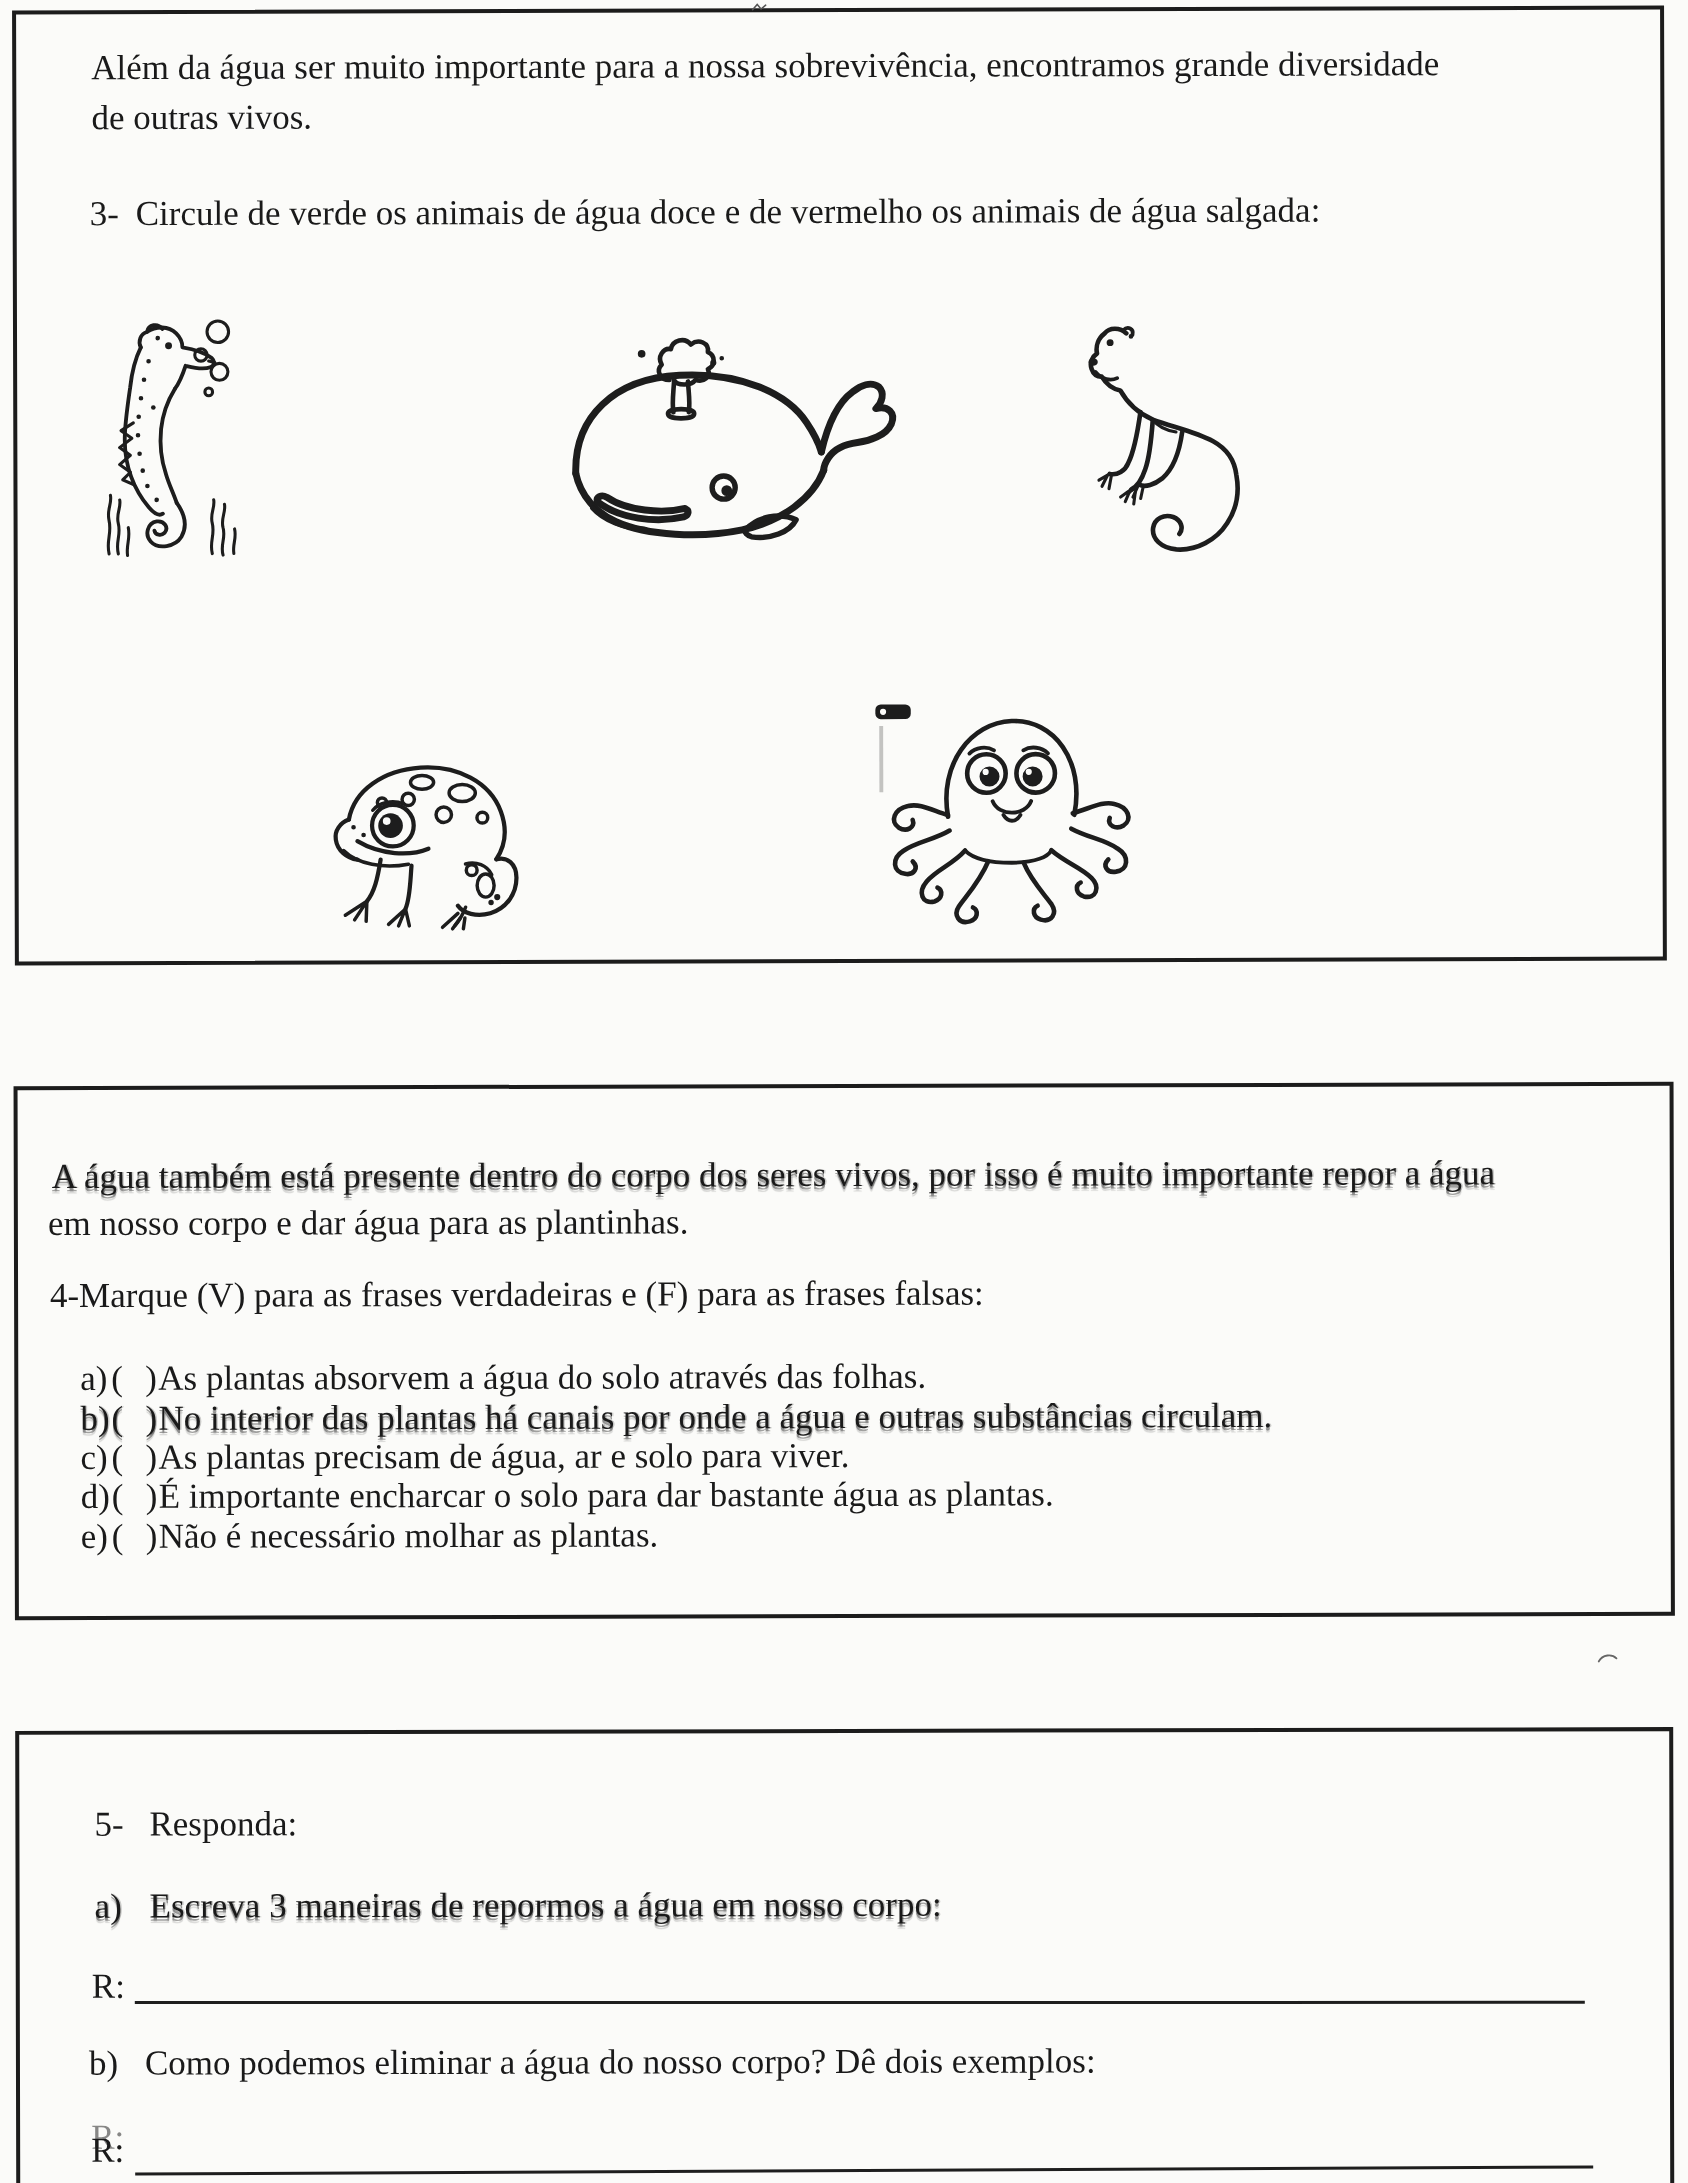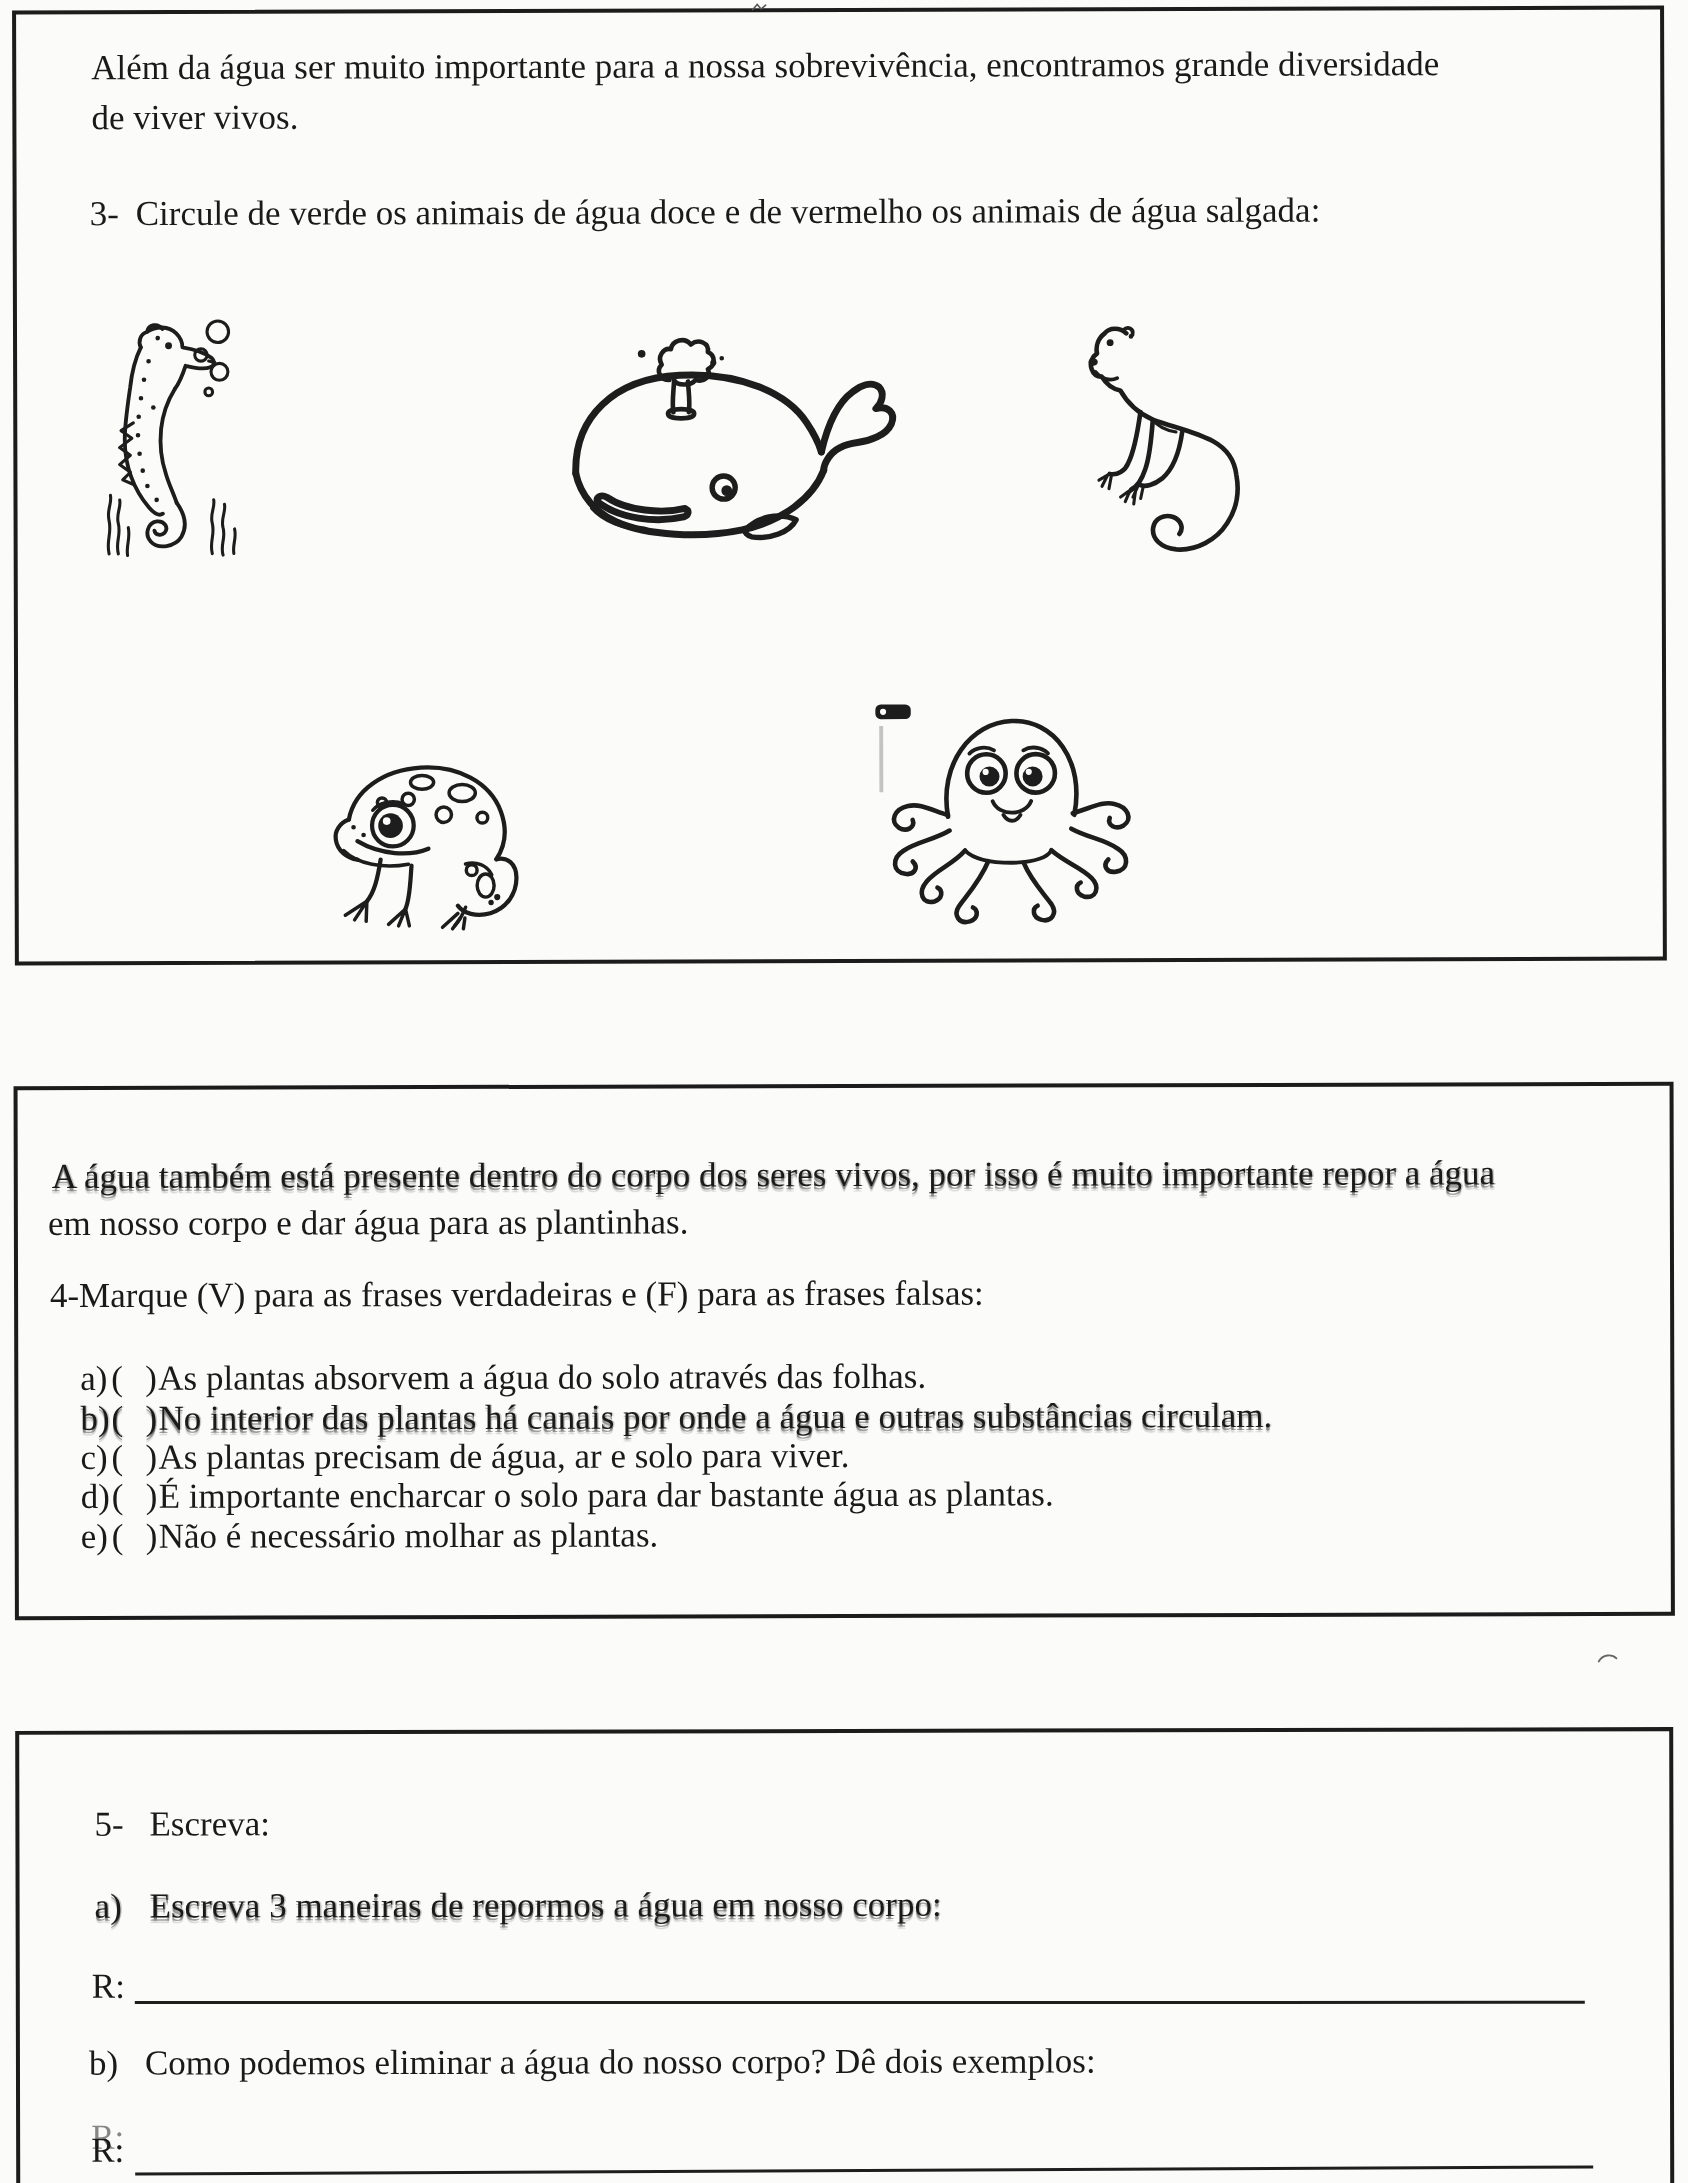--- a/index.html
+++ b/index.html
@@ -42,21 +42,21 @@
   .fillink{fill:#1d1d1d;stroke:none;}
   .speck{position:absolute;}
 </style>
 </head>
 <body>
 
 <div class="page">
 
   <section class="box box1">
     <span class="t" style="left:75px;top:33px;">Além da água ser muito importante para a nossa sobrevivência, encontramos grande diversidade</span>
-    <span class="t" style="left:75px;top:83px;">de viver vivos.</span>
+    <span class="t" style="left:75px;top:83px;">de outras vivos.</span>
 
     <span class="t" style="left:73px;top:179px;">3-</span>
     <span class="t" style="left:119px;top:179px;">Circule de verde os animais de água doce e de vermelho os animais de água salgada:</span>
 
     <figure style="left:85px;top:301px;">
       <svg width="143" height="248" viewBox="0 0 185 322" aria-hidden="true">
         <g class="stroke" stroke-width="5">
 
           <path d="M58 22 C70 14 86 14 96 24 C102 30 104 36 104 42 C116 44 132 48 142 56 C146 60 146 66 140 68 C130 72 116 68 108 66 C104 78 100 88 94 96"></path>
 
@@ -265,21 +265,21 @@
     <div>
       <span class="t" style="left:62px;top:426px;">e)</span>
       <span class="t" style="left:93px;top:426px;">(</span>
       <span class="t" style="left:127px;top:426px;">)</span>
       <span class="t" style="left:140px;top:426px;">Não é necessário molhar as plantas.</span>
     </div>
   </section>
 
   <section class="box box3">
     <span class="t" style="left:75px;top:69px;">5-</span>
-    <span class="t" style="left:130px;top:69px;">Escreva:</span>
+    <span class="t" style="left:130px;top:69px;">Responda:</span>
 
     <span class="t smudge" style="left:75px;top:151px;">a)</span>
     <span class="t smudge" style="left:130px;top:151px;">Escreva 3 maneiras de repormos a água em nosso corpo:</span>
 
     <span class="t" style="left:72px;top:231px;">R:</span>
     <div class="answer-line" style="left:115px;top:268px;width:1450px;transform:rotate(0.12deg);"></div>
 
     <span class="t" style="left:69px;top:308px;">b)</span>
     <span class="t" style="left:125px;top:308px;">Como podemos eliminar a água do nosso corpo? Dê dois exemplos:</span>
 

